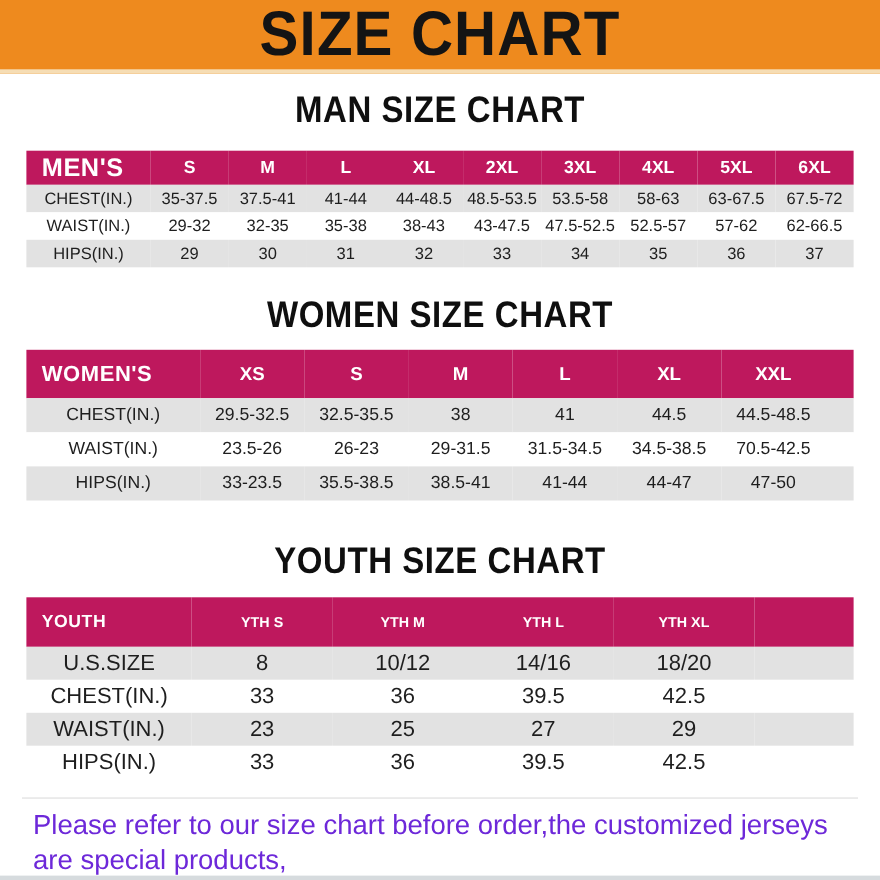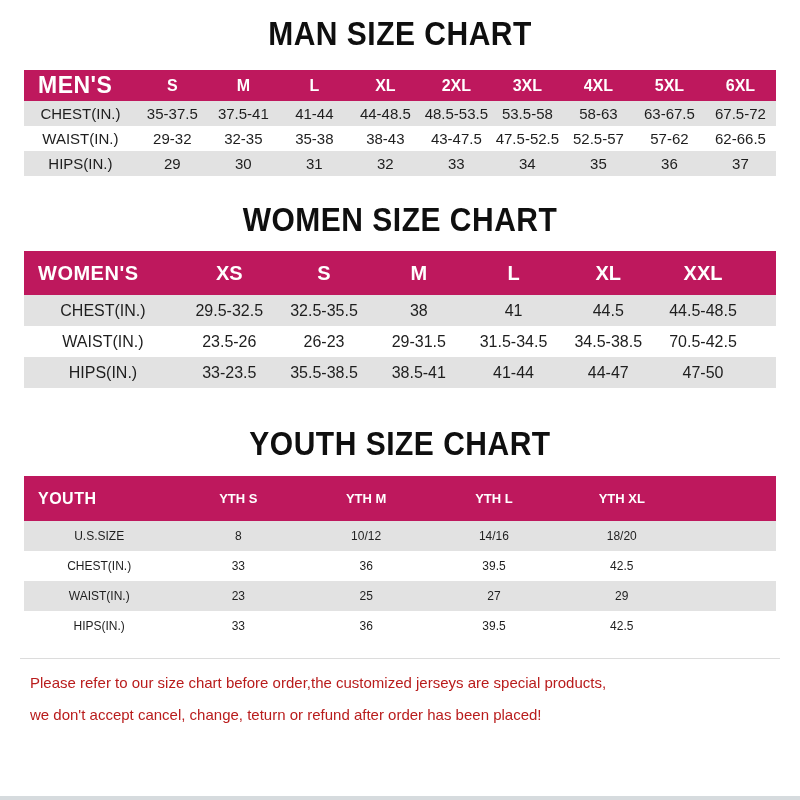--- a/index.html
+++ b/index.html
@@ -70,55 +70,58 @@
   }
   tr.alt   { background: #e2e2e2; }
   tr.plain { background: #ffffff; }
 
   .men { margin-top: 18px; }
   .men thead th   { height: 31px; font-size: 16px; }
   .men th.band-label { font-size: 23px; }
   .men td         { height: 25px; font-size: 15px; }
 
   .women { margin-top: 13px; }
-  .women thead th { height: 44px; font-size: 20px; }
+  .women thead th { height: 44px; font-size: 17px; }
   .women th.band-label { font-size: 20px; }
   .women td       { height: 31px; font-size: 16px; }
 
   .youth { margin-top: 14px; }
   .youth thead th { height: 45px; font-size: 13px; }
   .youth th.band-label { font-size: 16px; }
-  .youth td       { height: 30px; font-size: 12px; }
+  .youth td       { height: 30px; font-size: 20px; }
 
   
   .disclaimer {
     width: 760px;
     margin: 17px auto 0;
     border-top: 1px solid #dcdcdc;
     padding: 8px 0 0 10px;
   }
   .disclaimer p {
     margin: 0;
-    font-size: 15px;
+    font-size: 25px;
     line-height: 32px;
-    color: #b91c1c;
+    color: #6d28d9;
   }
 
   .bottom-edge {
     position: absolute;
     left: 0; bottom: 0;
     width: 800px; height: 4px;
     background: #d6dbde;
   }
 </style>
 </head>
 <body>
 
 <div class="page">
 
+  <header class="banner">
+    <h1>SIZE CHART</h1>
+  </header>
 
   <section>
     <h2 class="section-title mt-men">MAN SIZE CHART</h2>
 
     <table class="size-table men">
       <colgroup>
         <col style="width:15%">
         <col>
           <col>
           <col>

